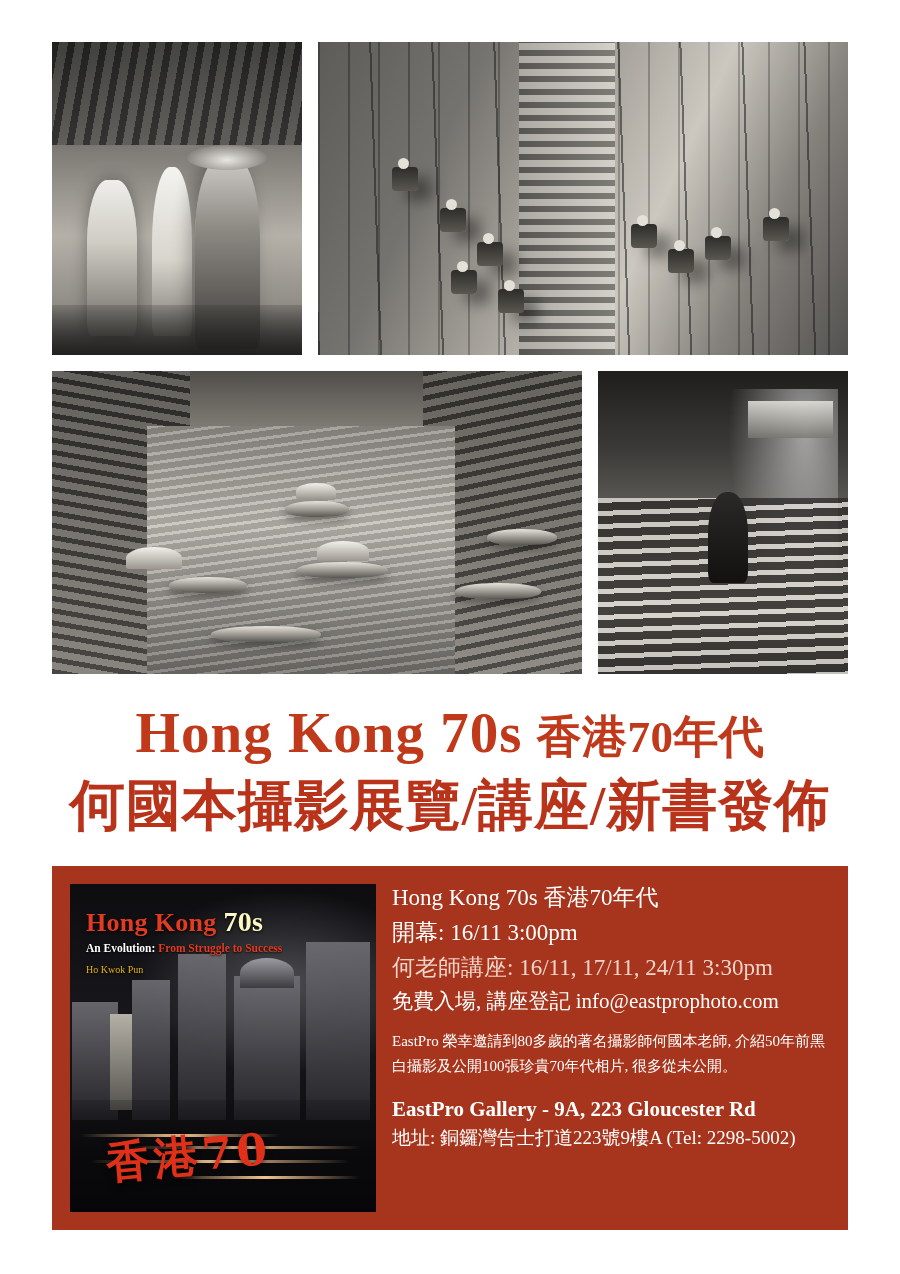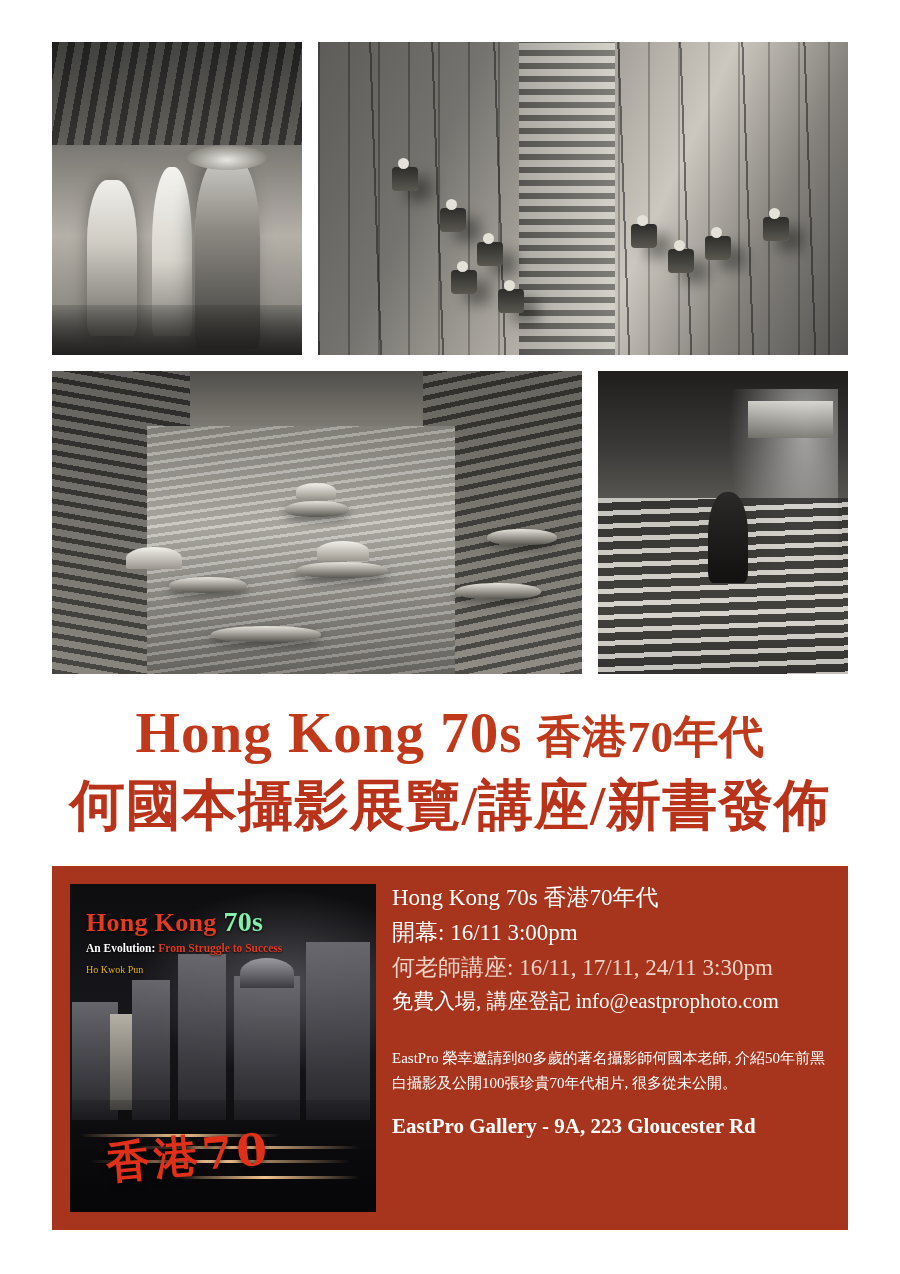--- a/index.html
+++ b/index.html
@@ -256,21 +256,21 @@
   }
   .bc-title-en {
     position: absolute; left: 16px; top: 22px;
     color: #e23b22;
     font-size: 26px;
     font-weight: bold;
     letter-spacing: .3px;
     text-shadow: 0 1px 3px rgba(0,0,0,.9);
   }
   .bc-title-en .num {
-    color: #86efac;
+    color: #fef9c3;
     font-size: 28px;
   }
   .bc-sub {
     position: absolute; left: 16px; top: 58px;
     font-size: 11.5px;
     font-weight: bold;
     color: #ffffff;
     text-shadow: 0 1px 2px rgba(0,0,0,.9);
   }
   .bc-sub .red { color: #e23b22; }
@@ -301,21 +301,21 @@
   }
   .line-1, .line-2, .line-3, .line-4, .line-5, .line-6 {
     white-space: nowrap;
   }
   .line-1 { font-size: 23px; margin-bottom: 4px; }
   .line-2 { font-size: 23px; margin-bottom: 4px; }
   .line-2 .cn { font-size: 20px; }
   .line-3 { font-size: 23px; margin-bottom: 4px; }
   .line-4 { font-size: 23px; margin-bottom: 4px; }
   .line-5 { font-size: 23px; margin-bottom: 4px; color: #f0d4c9; }
-  .line-6 { font-size: 21px; margin-bottom: 31px; }
+  .line-6 { font-size: 21px; margin-bottom: 14px; }
 
   .para {
     font-size: 15px;
     line-height: 1.65;
     margin-bottom: 18px;
     color: #ffffff;
     max-width: 450px;
   }
 
   .venue {
@@ -425,17 +425,18 @@
       <div class="bc-cn-mark">香港70</div>
     </div>
 
     <div class="info-text">
       <div class="line-1">Hong Kong 70s 香港70年代</div>
       <div class="line-4">開幕: 16/11 3:00pm</div>
       <div class="line-5">何老師講座: 16/11, 17/11, 24/11 3:30pm</div>
       <div class="line-6">免費入場, 講座登記 info@eastprophoto.com</div>
       <div class="para">EastPro 榮幸邀請到80多歲的著名攝影師何國本老師, 介紹50年前黑白攝影及公開100張珍貴70年代相片, 很多從未公開。</div>
       <div class="venue">EastPro Gallery - 9A, 223 Gloucester Rd</div>
+      <div class="address">地址: 銅鑼灣告士打道223號9樓A (Tel: 2298-5002)</div>
     </div>
 
   </div>
 
 </div>
 
 </body></html>

